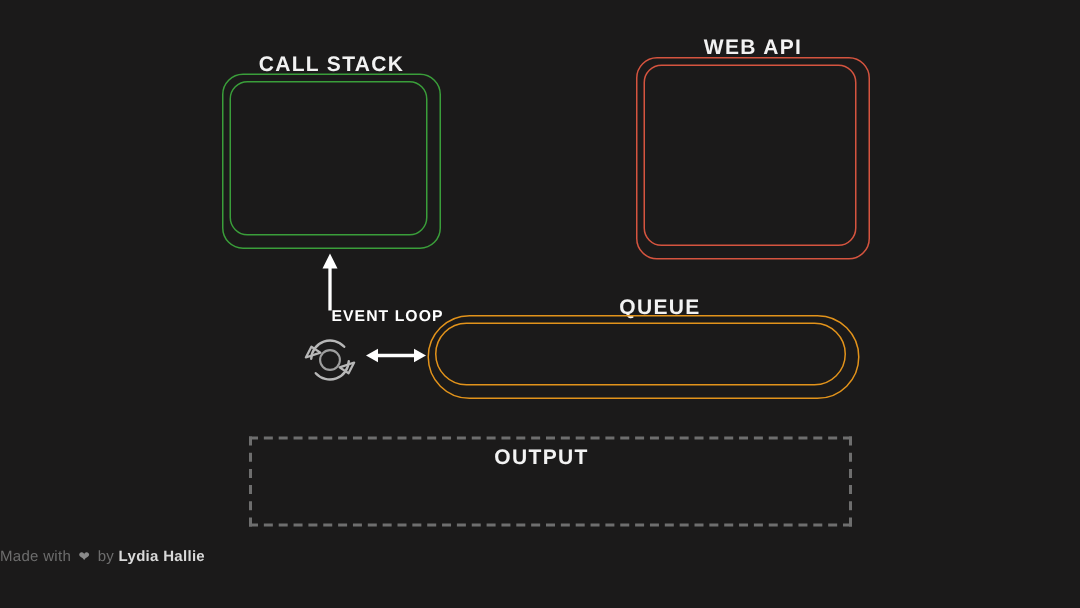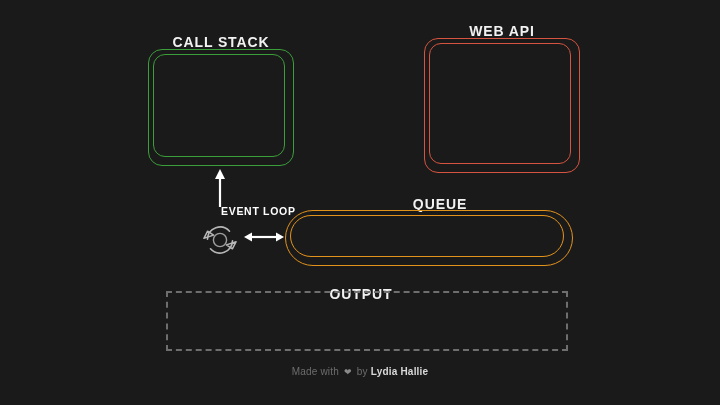--- a/index.html
+++ b/index.html
@@ -105,21 +105,21 @@
     height: 60px;
     border: 2px dashed #6e6e6e;
     box-sizing: border-box;
     background: transparent;
   }
 
   
   #label-call-stack { left: 221px; top: 34px; }
   #label-web-api    { left: 502px; top: 23px; }
   #label-queue      { left: 440px; top: 196px; }
-  #label-output     { left: 361px; top: 286px; }
+  #label-output     { left: 361px; top: 296px; }
 
   #label-event-loop {
     position: absolute;
     left: 187px;
     top: 205px;
     color: #ffffff;
     font-size: 10.5px;
     font-weight: 700;
     letter-spacing: 0.7px;
     text-transform: uppercase;
@@ -151,21 +151,21 @@
     width: 42px;
     height: 18px;
   }
 
   
   #footer {
     position: absolute;
     left: 0;
     right: 0;
     top: 366px;
-    text-align: center;
+    text-align: left;
     font-size: 10px;
     color: #6d6d6d;
     letter-spacing: 0.2px;
     white-space: nowrap;
   }
   #footer .heart {
     color: #8a8a8a;
     font-size: 9px;
     margin: 0 2px;
   }

